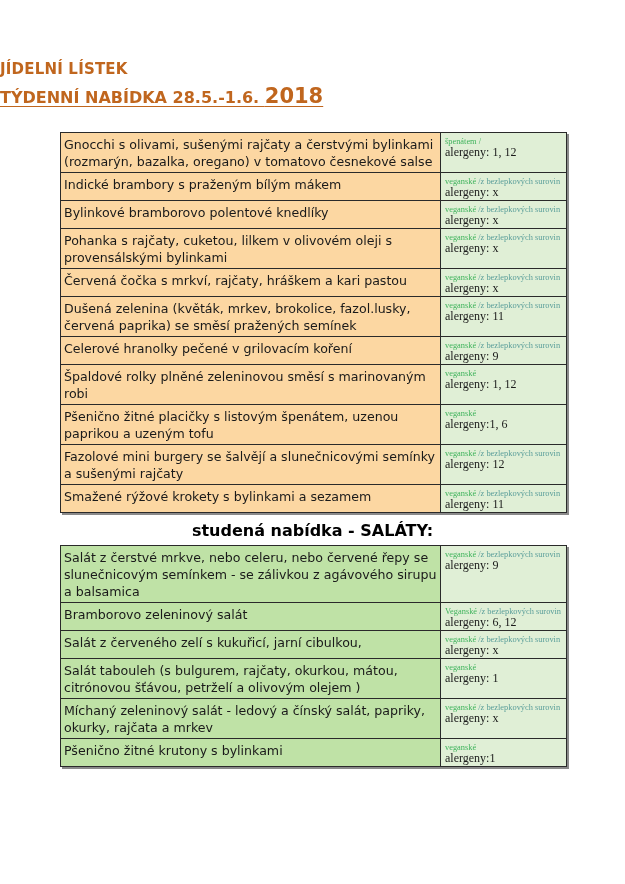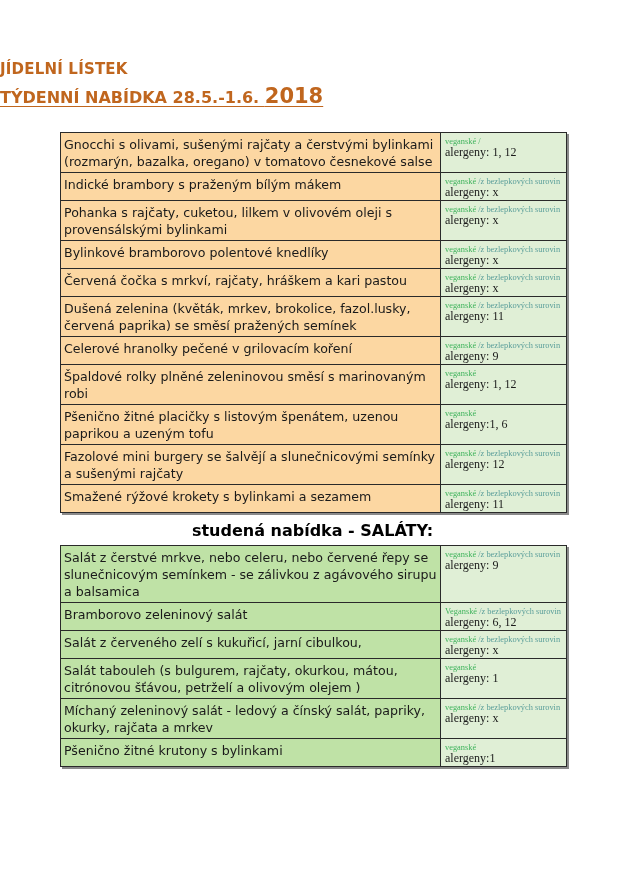--- a/index.html
+++ b/index.html
@@ -47,33 +47,33 @@
 </head>
 <body>
 
 <div class="title t1">JÍDELNÍ LÍSTEK</div>
 <div class="title t2"><span>TÝDENNÍ NABÍDKA  28.5.-1.6. </span><span class="year">2018</span></div>
 
 <table class="menu" id="t-hot">
   <tbody id="hot-body">
       <tr style="height: 40px;">
         <td class="dish">Gnocchi s olivami, sušenými rajčaty a čerstvými bylinkami (rozmarýn, bazalka, oregano) v tomatovo česnekové salse</td>
-        <td class="info"><span class="veg">veganské /</span><span class="gf"></span><span class="alg">alergeny: 1, 12</span></td>
+        <td class="info"><span class="veg">špenátem /</span><span class="gf"></span><span class="alg">alergeny: 1, 12</span></td>
       </tr>
       <tr style="height: 26px;">
         <td class="dish">Indické brambory s praženým bílým mákem</td>
         <td class="info"><span class="veg">veganské </span><span class="gf">/z bezlepkových surovin</span><span class="alg">alergeny: x</span></td>
       </tr>
+      <tr style="height: 26px;">
+        <td class="dish">Bylinkové bramborovo polentové knedlíky</td>
+        <td class="info"><span class="veg">veganské </span><span class="gf">/z bezlepkových surovin</span><span class="alg">alergeny: x</span></td>
+      </tr>
       <tr style="height: 38px;">
         <td class="dish">Pohanka s rajčaty, cuketou, lilkem v olivovém oleji s provensálskými bylinkami</td>
         <td class="info"><span class="veg"> veganské </span><span class="gf">/z bezlepkových surovin</span><span class="alg">alergeny: x</span></td>
-      </tr>
-      <tr style="height: 26px;">
-        <td class="dish">Bylinkové bramborovo polentové knedlíky</td>
-        <td class="info"><span class="veg">veganské </span><span class="gf">/z bezlepkových surovin</span><span class="alg">alergeny: x</span></td>
       </tr>
       <tr style="height: 26px;">
         <td class="dish">Červená čočka s mrkví, rajčaty, hráškem a kari pastou</td>
         <td class="info"><span class="veg"> veganské </span><span class="gf">/z bezlepkových surovin</span><span class="alg">alergeny: x</span></td>
       </tr>
       <tr style="height: 38px;">
         <td class="dish">Dušená zelenina  (květák, mrkev, brokolice, fazol.lusky, červená paprika) se směsí pražených semínek</td>
         <td class="info"><span class="veg"> veganské </span><span class="gf">/z bezlepkových surovin</span><span class="alg">alergeny: 11</span></td>
       </tr>
       <tr style="height: 26px;">

